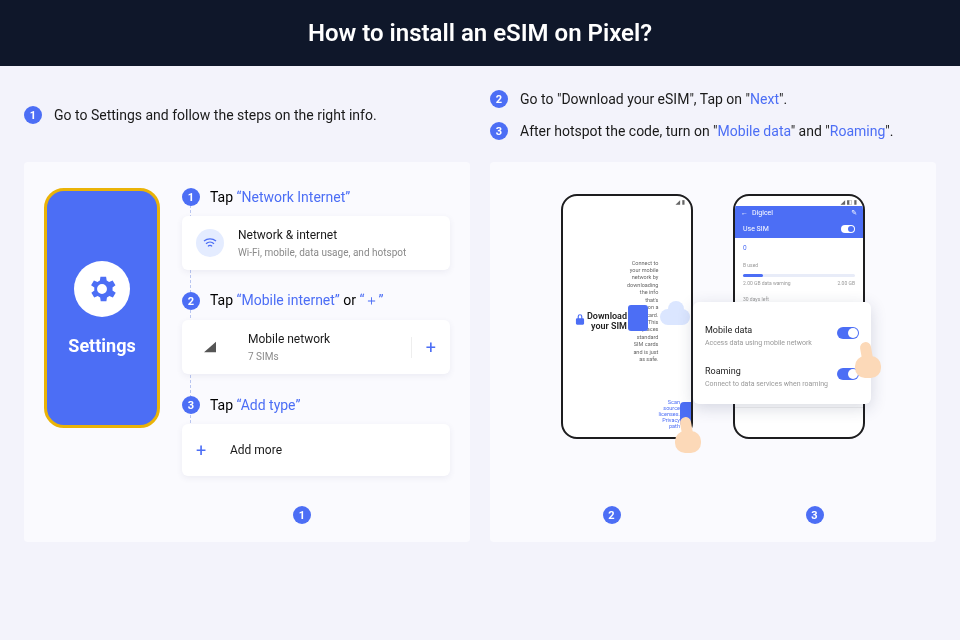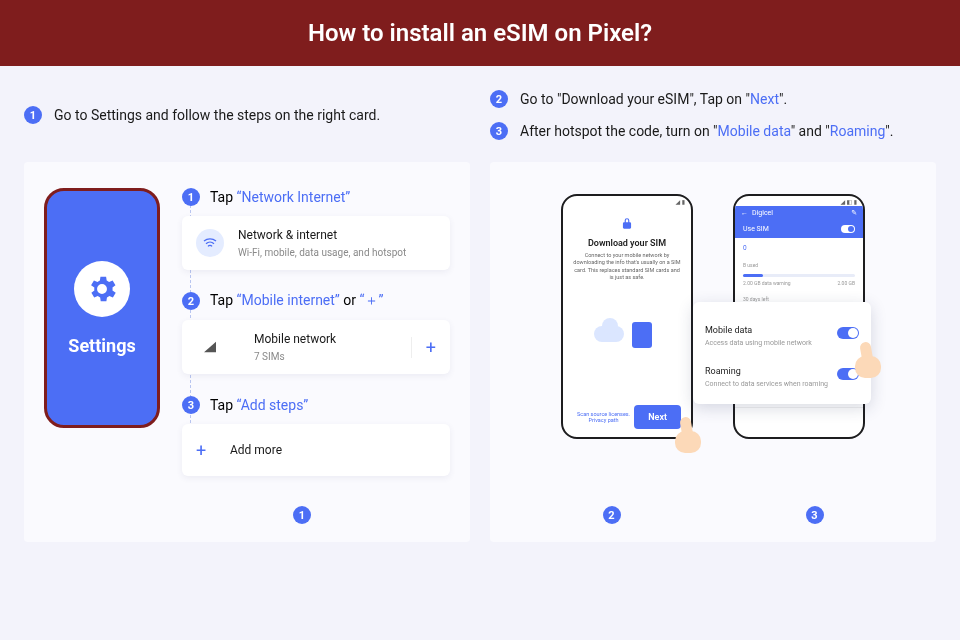--- a/index.html
+++ b/index.html
@@ -1,52 +1,52 @@
 <!DOCTYPE html>
 <html><head>
 <meta charset="utf-8">
 <style>
   *{box-sizing:border-box;margin:0;padding:0}
   body{font-family:-apple-system,BlinkMacSystemFont,'Segoe UI',Roboto,sans-serif;background:#f3f3fb;width:960px;height:640px;overflow:hidden}
-  .header{background:#7f1d1d;color:#fff;height:66px;display:flex;align-items:center;justify-content:center}
+  .header{background:#0f172a;color:#fff;height:66px;display:flex;align-items:center;justify-content:center}
   .header h1{font-size:24px;font-weight:600}
   .content{padding:24px 24px 0}
   .top-row{display:flex;gap:20px;margin-bottom:22px}
   .top-left,.top-right{flex:1}
   .top-left{display:flex;align-items:center}
   .top-right{display:flex;flex-direction:column;gap:14px}
   .step-line{display:flex;align-items:center;gap:12px;font-size:14px;color:#1a1a1a}
   .num-badge{width:18px;height:18px;border-radius:50%;background:#4c6ef5;color:#fff;font-size:11px;font-weight:700;display:flex;align-items:center;justify-content:center;flex:none}
   .hl{color:#4c6ef5}
   .cards{display:flex;gap:20px}
   .card{background:#fafafe;border-radius:4px;padding:26px 20px 18px;flex:1;min-height:380px;display:flex;flex-direction:column}
   
   .left-body{display:flex;gap:22px;flex:1}
-  .phone-shell{width:116px;height:240px;border:3px solid #7f1d1d;border-radius:20px;background:#4c6ef5;display:flex;flex-direction:column;align-items:center;justify-content:center;gap:18px}
+  .phone-shell{width:116px;height:240px;border:3px solid #eab308;border-radius:20px;background:#4c6ef5;display:flex;flex-direction:column;align-items:center;justify-content:center;gap:18px}
   .gear-circle{width:56px;height:56px;border-radius:50%;background:#fff;display:flex;align-items:center;justify-content:center}
   .phone-shell .lbl{color:#fff;font-weight:700;font-size:18px}
   .substeps{flex:1;display:flex;flex-direction:column;gap:22px;position:relative}
   .substeps::before{content:"";position:absolute;left:8px;top:12px;bottom:34px;border-left:1px dashed #b8c5f0}
   .sub{position:relative}
   .sub-head{display:flex;align-items:center;gap:10px;font-size:14px;margin-bottom:10px}
   .sub-head .num-badge{position:relative;z-index:1}
   .tile{background:#fff;border-radius:6px;box-shadow:0 2px 6px rgba(60,70,120,.08);padding:12px 14px;display:flex;align-items:center;gap:14px;margin-left:0}
   .tile .ic{width:28px;height:28px;border-radius:50%;background:#e4ecff;display:flex;align-items:center;justify-content:center;flex:none}
   .tile .ic.plain{background:transparent}
   .tile-txt{font-size:12px;color:#1a1a1a}
   .tile-txt .sm{font-size:10px;color:#8a8a8a;display:block;margin-top:5px}
   .tile.split{justify-content:space-between}
   .tile .plus{color:#4c6ef5;font-size:18px;padding-left:14px;border-left:1px solid #eee}
   .bottom-badges{display:flex;justify-content:center;gap:180px;margin-top:14px}
   
   .right-body{display:flex;gap:40px;justify-content:center;align-items:flex-start;flex:1;padding-top:6px}
   .mock{position:relative}
   .mini{width:132px;height:245px;border:2px solid #1d1d1f;border-radius:16px;background:#fff;overflow:hidden;display:flex;flex-direction:column}
   .mini .sbar{height:10px;display:flex;justify-content:flex-end;align-items:center;padding:0 6px;font-size:6px;color:#666;gap:2px}
-  .dl-body{flex:1;display:flex;flex-direction:column;align-items:center;padding:10px 10px 8px;text-align:center}
+  .dl-body{flex:1;display:flex;flex-direction:row;align-items:center;padding:10px 10px 8px;text-align:right}
   .dl-lock{width:14px;height:14px;margin-bottom:8px}
   .dl-title{font-size:9px;font-weight:600;color:#222;margin-bottom:4px}
   .dl-desc{font-size:5.5px;color:#666;line-height:1.35;margin-bottom:22px}
   .dl-ill{width:70px;height:44px;position:relative;margin-bottom:28px}
   .cloud{position:absolute;left:2px;bottom:6px;width:30px;height:16px;background:#dbe6ff;border-radius:10px}
   .cloud::before{content:"";position:absolute;left:8px;top:-8px;width:16px;height:16px;background:#dbe6ff;border-radius:50%}
   .card-ic{position:absolute;right:10px;bottom:0;width:20px;height:26px;background:#4c6ef5;border-radius:3px}
   .dl-foot{width:100%;display:flex;justify-content:space-between;align-items:center;margin-top:auto}
   .dl-foot .lk{font-size:5.5px;color:#4c6ef5}
   .next-btn{background:#4c6ef5;color:#fff;font-size:9px;font-weight:600;padding:7px 14px;border-radius:4px}
@@ -79,21 +79,21 @@
 <div class="header">
   <h1>How to install an eSIM on Pixel?</h1>
 </div>
 
 <div class="content">
 
   <div class="top-row">
     <div class="top-left">
       <div class="step-line">
         <span class="num-badge">1</span>
-        <span>Go to Settings and follow the steps on the right card.</span>
+        <span>Go to Settings and follow the steps on the right info.</span>
       </div>
     </div>
     <div class="top-right">
       <div class="step-line">
         <span class="num-badge">2</span>
         <span>
           <span>Go to "Download your eSIM", Tap on "</span><span class="hl">Next</span><span>".</span>
         </span>
       </div>
       <div class="step-line">
@@ -137,39 +137,39 @@
               </div>
             </div>
           </div>
 
           <div class="sub">
             <div class="sub-head">
               <span class="num-badge">2</span>
               <span><span>Tap </span><span class="hl">“Mobile internet”</span><span> or </span><span class="hl">“＋”</span></span>
             </div>
             <div class="tile split">
-              <div style="display:flex;align-items:center;gap:30px">
+              <div style="display:flex;align-items:center;gap:24px">
                 <span class="ic plain">
                   <svg width="16" height="16" viewBox="0 0 24 24" fill="#555">
                       <path d="M3 20L21 20 21 4z"></path>
                     </svg>
                 </span>
                 <div class="tile-txt">
                   <span>Mobile network</span>
                   <span class="sm">7 SIMs</span>
                 </div>
               </div>
               <span class="plus">+</span>
             </div>
           </div>
 
           <div class="sub">
             <div class="sub-head">
               <span class="num-badge">3</span>
-              <span><span>Tap </span><span class="hl">“Add steps”</span></span>
+              <span><span>Tap </span><span class="hl">“Add type”</span></span>
             </div>
             <div class="tile">
               <span class="ic plain" style="color:#4c6ef5;font-size:18px;justify-content:flex-start;width:20px">+</span>
               <div class="tile-txt">
                 <span>Add more</span>
               </div>
             </div>
           </div>
         </div>
       </div>

